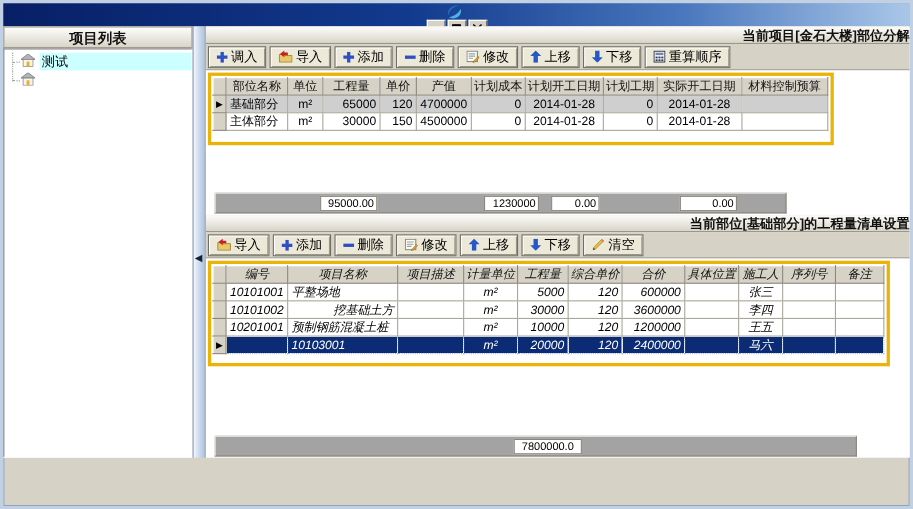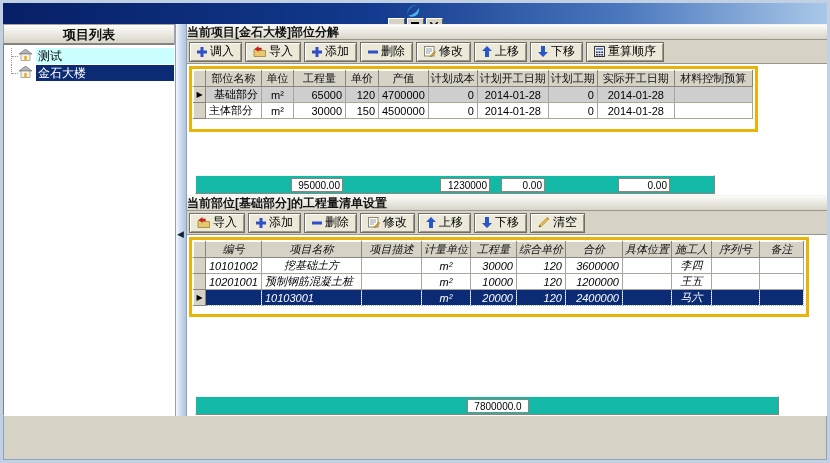--- a/index.html
+++ b/index.html
@@ -32,21 +32,21 @@
   .tree-icon{width:15px;height:13px;flex:none;margin-right:2px;display:flex;align-items:center;}
   .tree-band{flex:1;height:16px;line-height:16px;font-size:12px;padding-left:2px;white-space:nowrap;}
   .tree-item.hot .tree-band{background:#ccffff;color:#000;}
   .tree-item.selected .tree-band{background:#0b2b74;color:#fff;}
   
   .splitter{width:12px;flex:none;background:linear-gradient(to right,#f4f8fd,#c9d8ec 55%,#aec4de);
     border-left:1px solid #8fa2bd;border-right:1px solid #8fa2bd;position:relative;cursor:col-resize;}
   .splitter-arrow{position:absolute;left:1px;top:205px;font-size:9px;color:#123;}
   
   .main{flex:1;display:flex;flex-direction:column;background:#fff;overflow:hidden;}
-  .section-header{height:16px;line-height:15px;text-align:left;font-size:12px;font-weight:bold;
+  .section-header{height:16px;line-height:15px;text-align:right;font-size:12px;font-weight:bold;
     color:#111;background:linear-gradient(#fcfbf8,#d8d4c8);border-top:1px solid #f4f2ec;
     border-bottom:1px solid #9a968c;flex:none;}
   .toolbar{height:24px;flex:none;background:#d6d2c6;display:flex;align-items:center;
     padding:1px 2px;border-bottom:1px solid #9a968c;}
   .tb-btn{height:20px;margin-right:3px;display:flex;align-items:center;gap:3px;padding:0 7px;
     background:#ece9d8;border:1px solid #716f64;box-shadow:inset 1px 1px 0 #fff,inset -1px -1px 0 #9a968a;
     font-size:12px;color:#000;cursor:pointer;white-space:nowrap;}
   .tb-icon{display:flex;align-items:center;flex:none;}
   
   .grid{position:relative;background:#fff;overflow:hidden;flex:none;}
@@ -56,21 +56,21 @@
   table.dgrid{border-collapse:collapse;table-layout:fixed;background:#fff;}
   table.dgrid th{background:#d6d2c6;border:1px solid;border-color:#fff #8a867c #8a867c #fff;
     height:15px;font-size:11px;font-weight:normal;color:#111;padding:0 2px;overflow:hidden;white-space:nowrap;}
   table.dgrid td{border:1px solid #aaa69a;height:15px;font-size:11px;color:#000;
     padding:0 3px;overflow:hidden;white-space:nowrap;}
   table.dgrid td.gutter,table.dgrid th.gutter{background:#d6d2c6;border:1px solid;
     border-color:#fff #8a867c #8a867c #fff;text-align:center;font-size:8px;padding:0;color:#000;}
   .grid1 tr.current td:not(.gutter){background:#cfcfcf;}
   .grid2 tr.current td:not(.gutter){background:#0b2b74;color:#fff;border:1px dotted #9db2dd;}
   
-  .sumbar{position:absolute;bottom:1px;height:19px;background:#14b8a6;
+  .sumbar{position:absolute;bottom:1px;height:19px;background:#a3a3a3;
     border:1px solid;border-color:#f6f4ee #8a867c #8a867c #f6f4ee;}
   .sumbox{position:absolute;top:2px;height:14px;line-height:13px;background:#fff;
     border:1px solid #8a867c;font-size:10px;text-align:right;padding:0 2px;overflow:hidden;}
 </style>
 </head>
 <body>
 
 <div class="window">
   <div class="titlebar">
     <span class="app-icon">
@@ -118,21 +118,20 @@
           </div>
           <div class="tree-item selected">
             <span class="tree-conn"></span>
             <span class="tree-icon">
               <svg width="13" height="12" viewBox="0 0 13 12">
                 <path d="M6.5 0L13 5H0z" fill="#b4b4bc" stroke="#666" stroke-width="0.6"></path>
                 <rect x="2" y="5" width="9" height="6.5" fill="#f8f4e6" stroke="#777" stroke-width="0.6"></rect>
                 <rect x="5.2" y="7" width="2.6" height="4.5" fill="#e8b030"></rect>
               </svg>
             </span>
-            <span class="tree-band">金石大楼</span>
           </div>
         </div>
     </div>
 
     <div class="splitter">
       <span class="splitter-arrow">◀</span>
     </div>
 
     <div class="main">
 
@@ -240,21 +239,21 @@
                   <th>单价</th>
                   <th>产值</th>
                   <th>计划成本</th>
                   <th>计划开工日期</th>
                   <th>计划工期</th>
                   <th>实际开工日期</th>
                   <th>材料控制预算</th>
                 </tr>
                 <tr class="current">
                   <td class="gutter">▶</td>
-                  <td style="text-align:right">基础部分</td>
+                  <td style="text-align:left">基础部分</td>
                   <td style="text-align:center">m²</td>
                   <td style="text-align:right">65000</td>
                   <td style="text-align:right">120</td>
                   <td style="text-align:right">4700000</td>
                   <td style="text-align:right">0</td>
                   <td style="text-align:center">2014-01-28</td>
                   <td style="text-align:right">0</td>
                   <td style="text-align:center">2014-01-28</td>
                   <td style="text-align:left"></td>
                 </tr>
@@ -373,22 +372,36 @@
                   <th>工程量</th>
                   <th>综合单价</th>
                   <th>合价</th>
                   <th>具体位置</th>
                   <th>施工人</th>
                   <th>序列号</th>
                   <th>备注</th>
                 </tr>
                 <tr class="">
                   <td class="gutter"></td>
+                  <td style="text-align:left">10101001</td>
+                  <td style="text-align:left">平整场地</td>
+                  <td style="text-align:left"></td>
+                  <td style="text-align:center">m²</td>
+                  <td style="text-align:right">5000</td>
+                  <td style="text-align:right">120</td>
+                  <td style="text-align:right">600000</td>
+                  <td style="text-align:left"></td>
+                  <td style="text-align:center">张三</td>
+                  <td style="text-align:left"></td>
+                  <td style="text-align:left"></td>
+                </tr>
+                <tr class="">
+                  <td class="gutter"></td>
                   <td style="text-align:left">10101002</td>
-                  <td style="text-align:center">挖基础土方</td>
+                  <td style="text-align:right">挖基础土方</td>
                   <td style="text-align:left"></td>
                   <td style="text-align:center">m²</td>
                   <td style="text-align:right">30000</td>
                   <td style="text-align:right">120</td>
                   <td style="text-align:right">3600000</td>
                   <td style="text-align:left"></td>
                   <td style="text-align:center">李四</td>
                   <td style="text-align:left"></td>
                   <td style="text-align:left"></td>
                 </tr>

